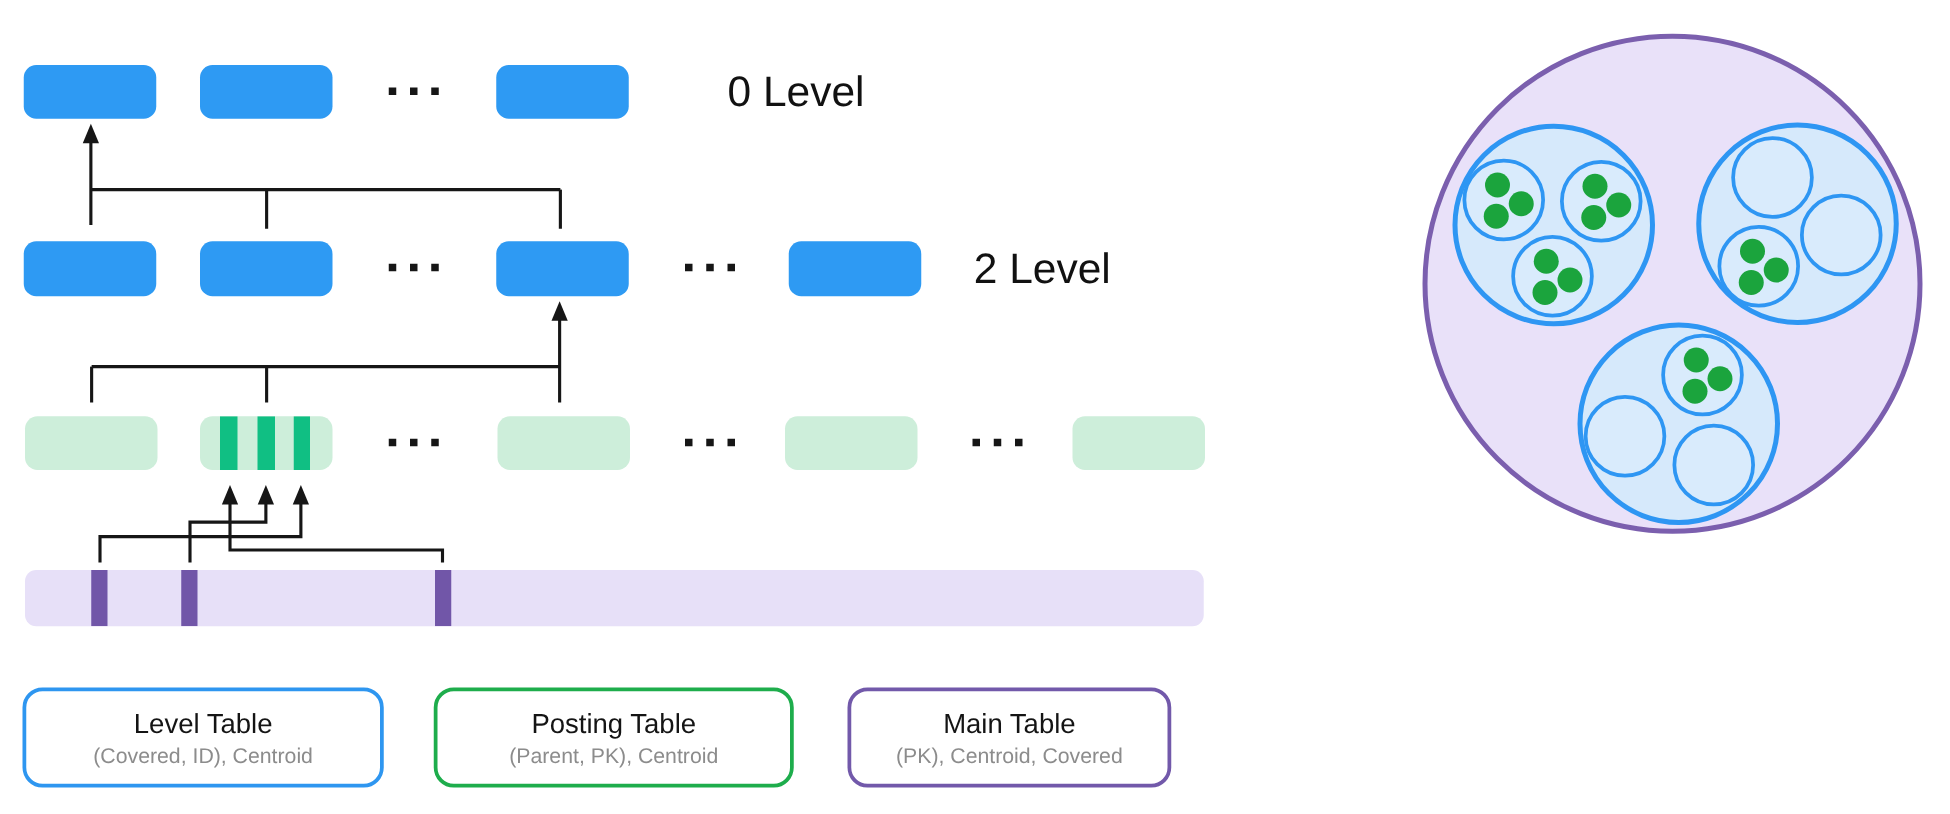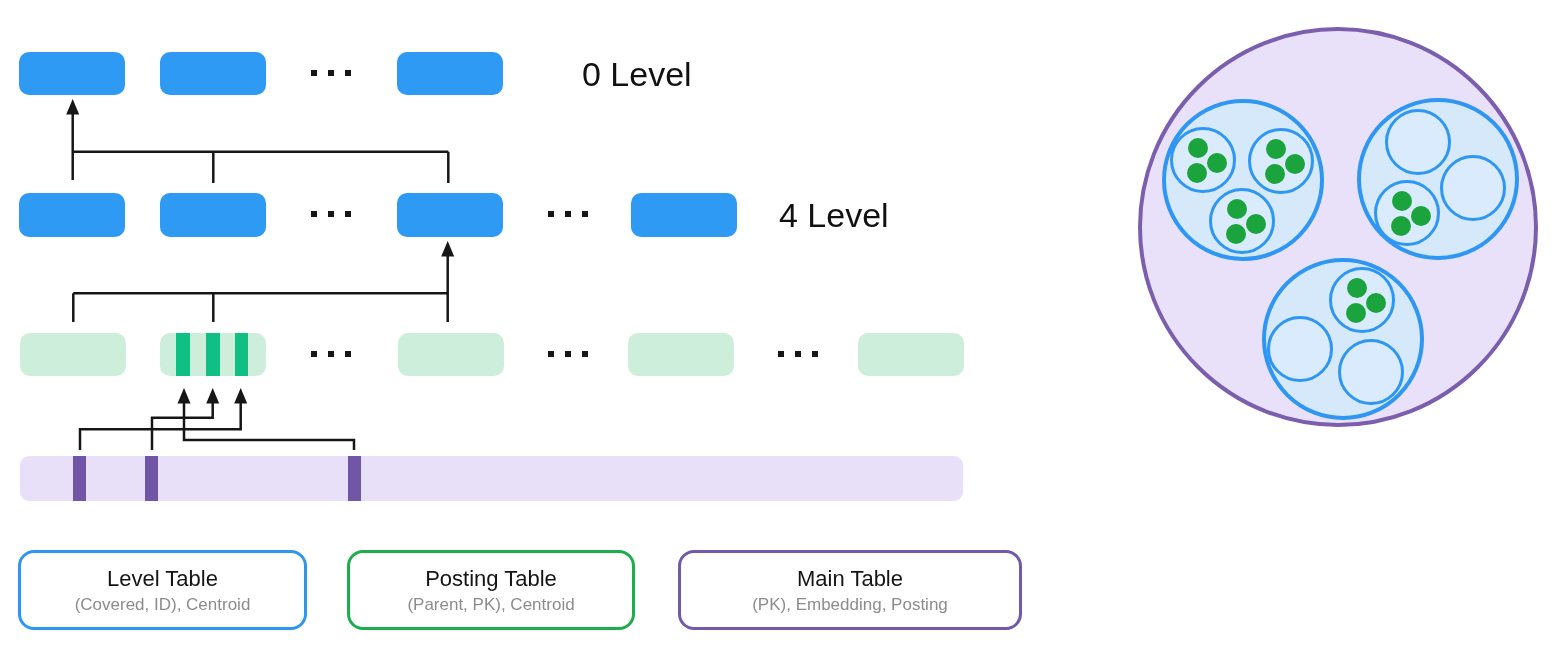--- a/index.html
+++ b/index.html
@@ -99,21 +99,21 @@
       <i></i>
       <i></i>
     </div>
   <div class="node blue" style="left:397px;top:193px;"></div>
   <div class="dots" style="left:548px;top:211px;">
       <i></i>
       <i></i>
       <i></i>
     </div>
   <div class="node blue" style="left:631px;top:193px;"></div>
-  <div class="row-label" style="left:779px;top:197px;">4 Level</div>
+  <div class="row-label" style="left:779px;top:197px;">2 Level</div>
 
   <div class="node green" style="left:20px;top:333px;"></div>
   <div class="node green striped" style="left:160px;top:333px;">
     <span class="stripe-g" style="left:16px;"></span>
     <span class="stripe-g" style="left:46px;"></span>
     <span class="stripe-g" style="left:74.5px;"></span>
   </div>
   <div class="dots" style="left:311px;top:351px;">
       <i></i>
       <i></i>
@@ -140,23 +140,23 @@
   </div>
 
   <div class="legend-card c-blue" style="left:18px;width:289px;">
     <div class="t">Level Table</div>
     <div class="s">(Covered, ID), Centroid</div>
   </div>
   <div class="legend-card c-green" style="left:347px;width:288px;">
     <div class="t">Posting Table</div>
     <div class="s">(Parent, PK), Centroid</div>
   </div>
-  <div class="legend-card c-purple" style="left:678px;width:344px;">
+  <div class="legend-card c-purple" style="left:678px;width:259px;">
     <div class="t">Main Table</div>
-    <div class="s">(PK), Embedding, Posting</div>
+    <div class="s">(PK), Centroid, Covered</div>
   </div>
 
   <div class="circle big-circle">
 
     <div class="circle cluster" style="left:20px;top:68px;">
       <div class="circle small-c" style="left:4px;top:24px;">
         <span class="dot" style="left:15px;top:8px;"></span>
         <span class="dot" style="left:34px;top:23px;"></span>
         <span class="dot" style="left:14px;top:33px;"></span>
       </div>

